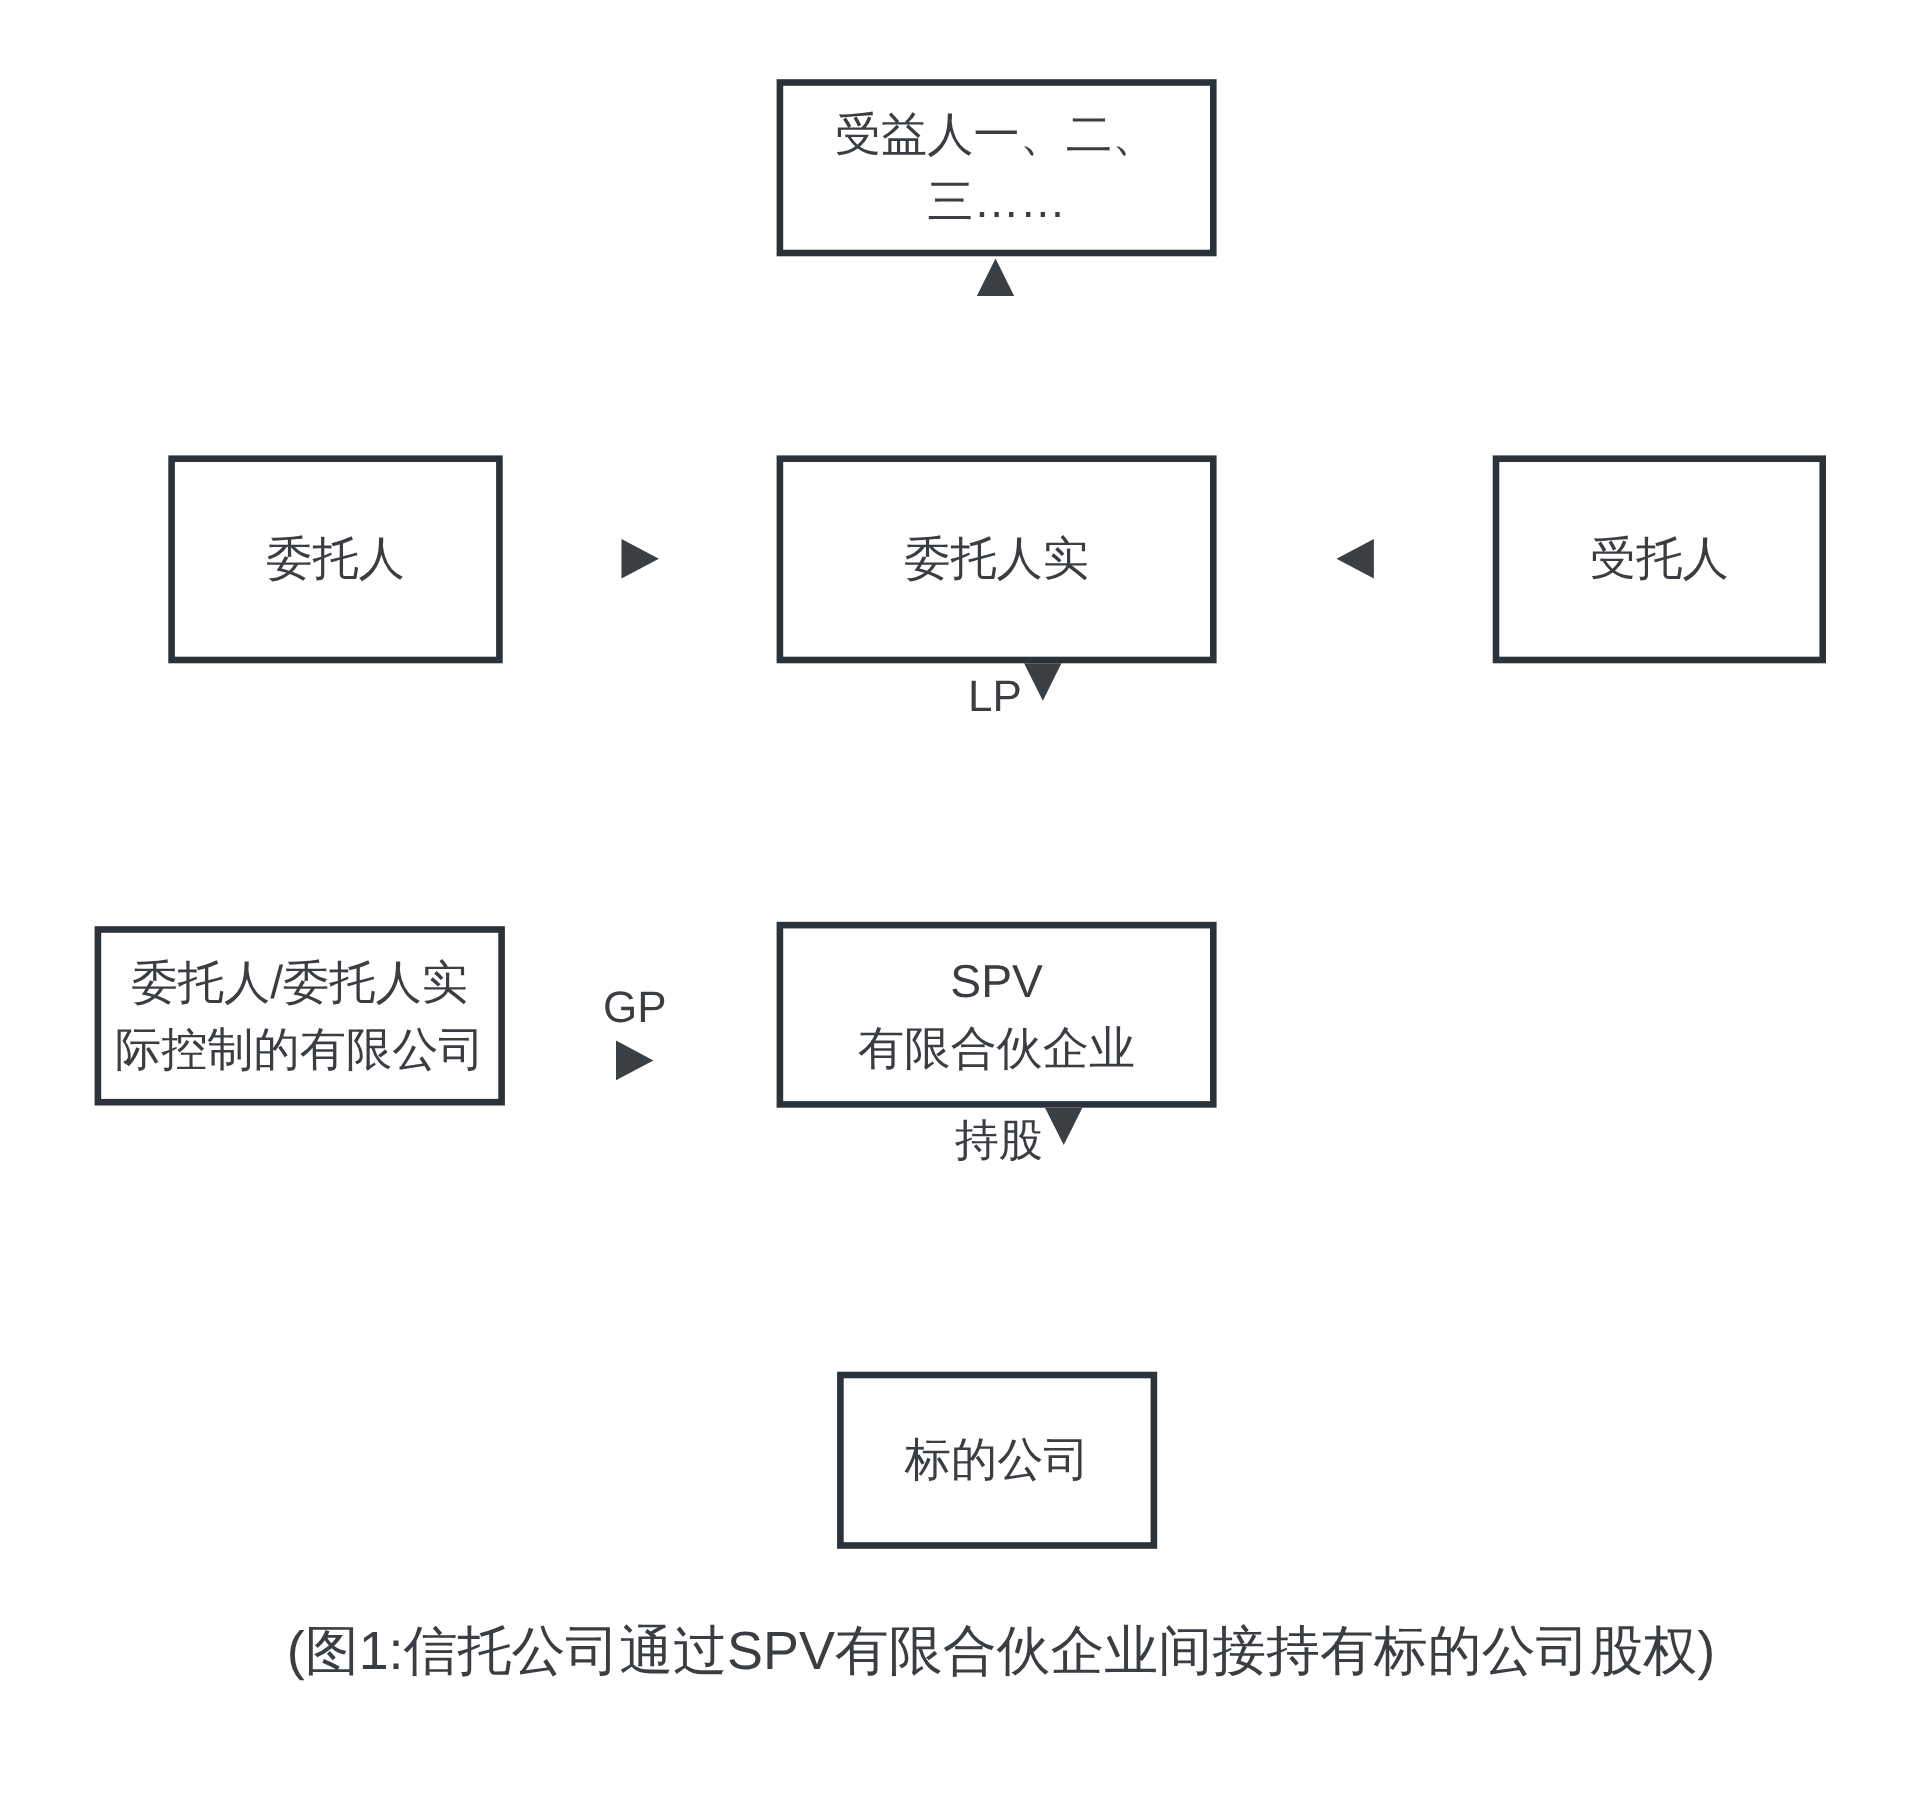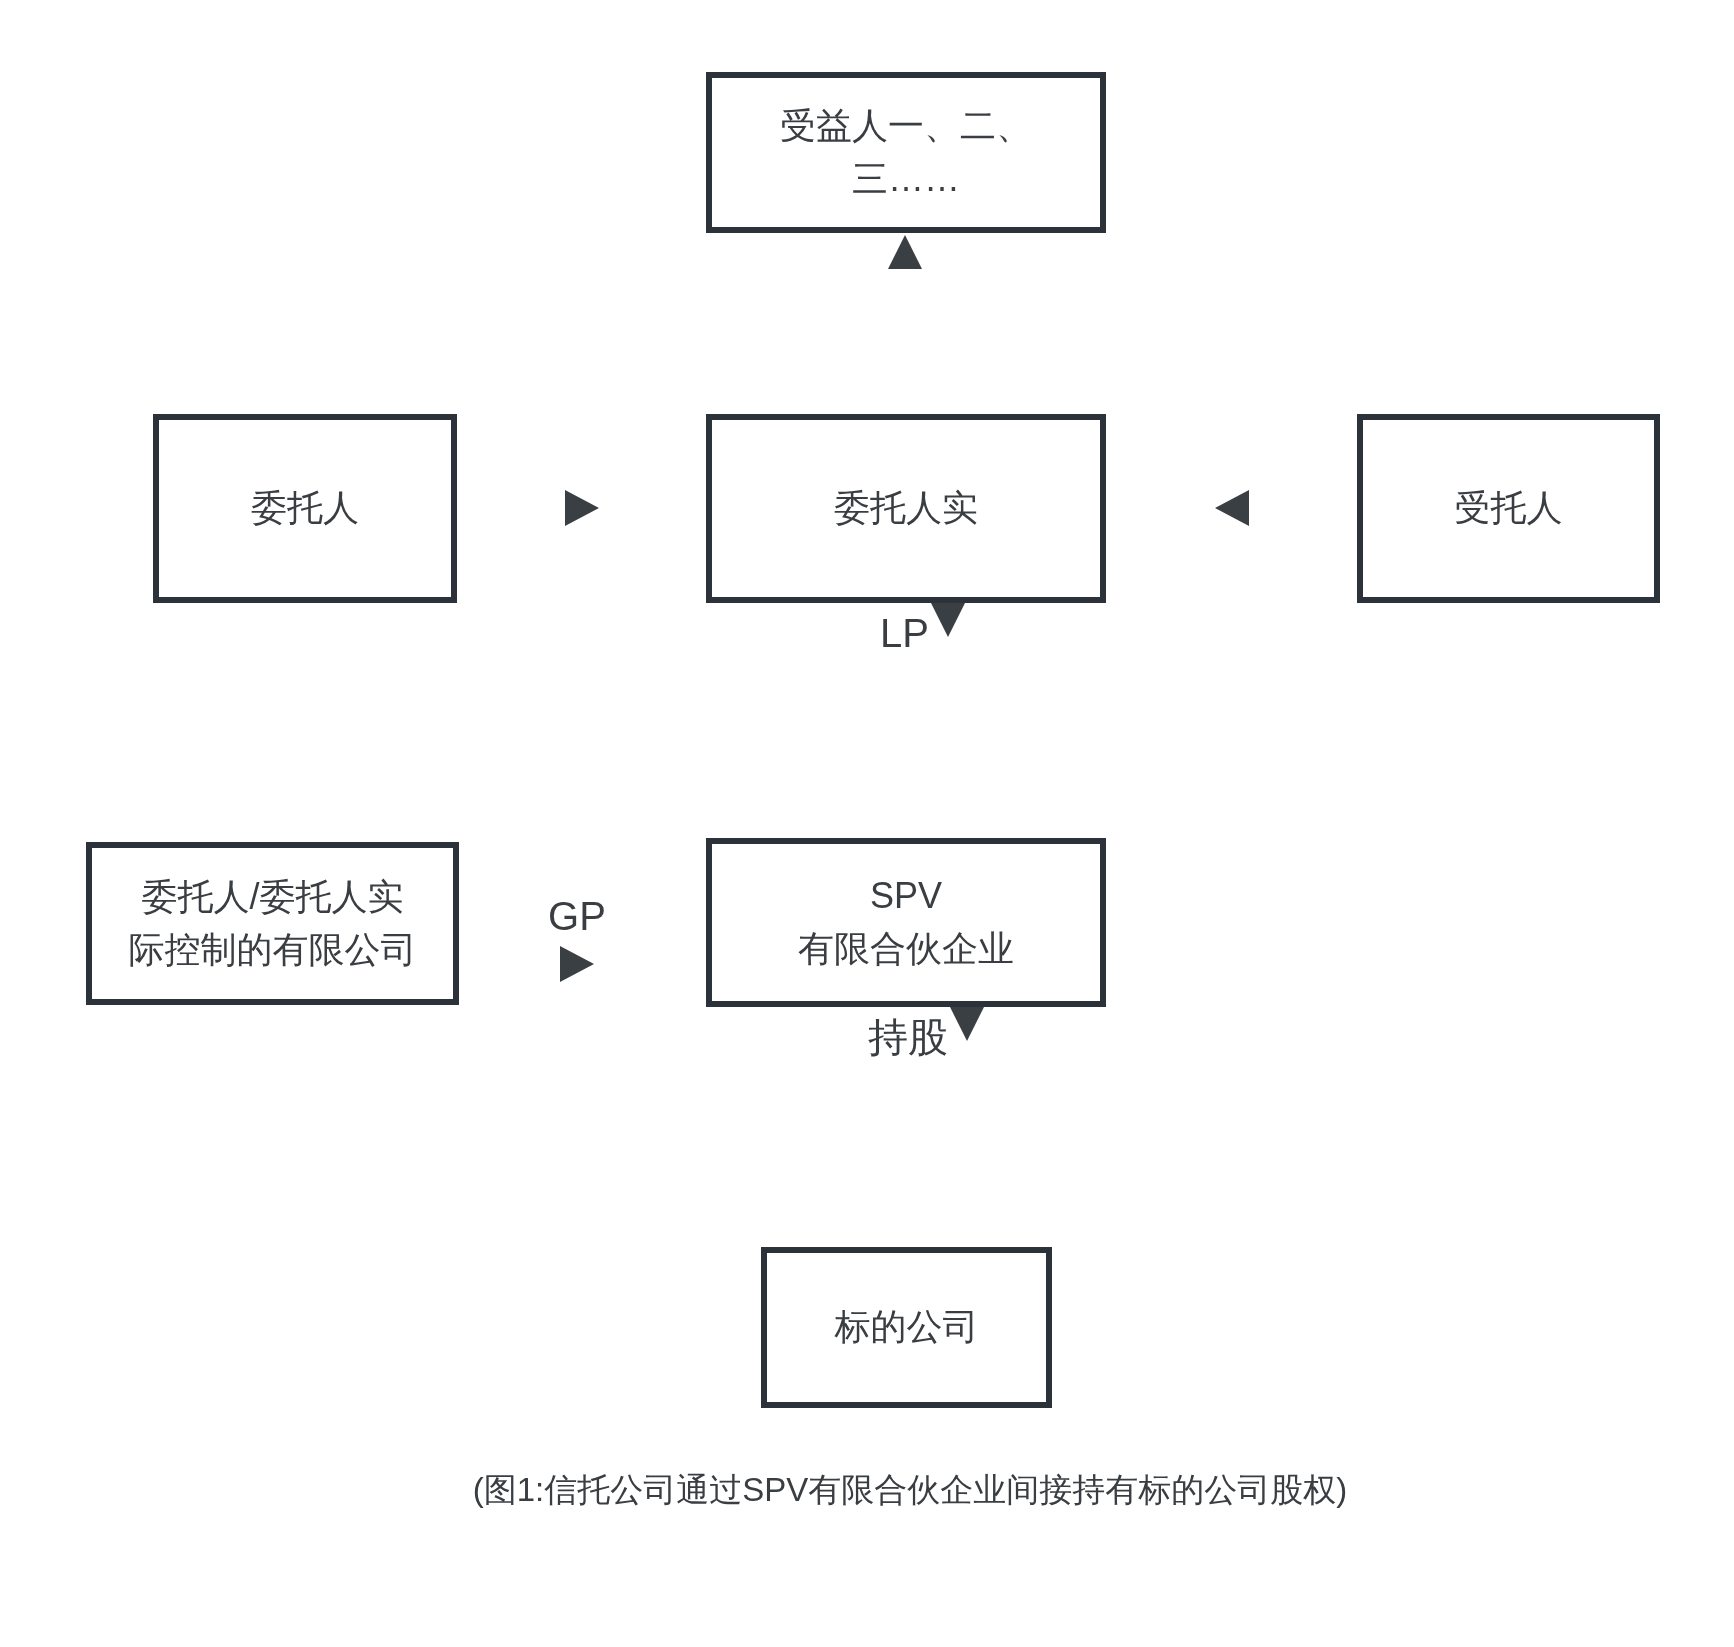--- a/index.html
+++ b/index.html
@@ -20,21 +20,21 @@
     overflow: hidden;
   }
   .node {
     position: absolute;
     border: 6px solid var(--border);
     background: var(--background);
     display: flex;
     align-items: center;
     justify-content: center;
     text-align: center;
-    font-size: 36px;
+    font-size: 42px;
     line-height: 1.45;
     white-space: pre-line;
     color: var(--text);
   }
   .connector-v {
     position: absolute;
     display: flex;
     flex-direction: row;
     align-items: flex-start;
   }
@@ -95,21 +95,21 @@
   .c-holding { left: 866px;  top: 1007px; width: 80px;  height: 240px; }
   .lp-stem1 { height: 60px; }
   .gp-stem1 { width: 58px; }
   .holding-stem1 { height: 46px; }
   .caption {
     position: absolute;
     left: 86px;
     right: 0;
     top: 1468px;
     text-align: center;
-    font-size: 33px;
+    font-size: 49px;
     color: var(--text);
     white-space: nowrap;
   }
 </style>
 </head>
 <body>
 
 <div class="canvas">
 
   <div class="node n-beneficiaries">受益人一、二、

